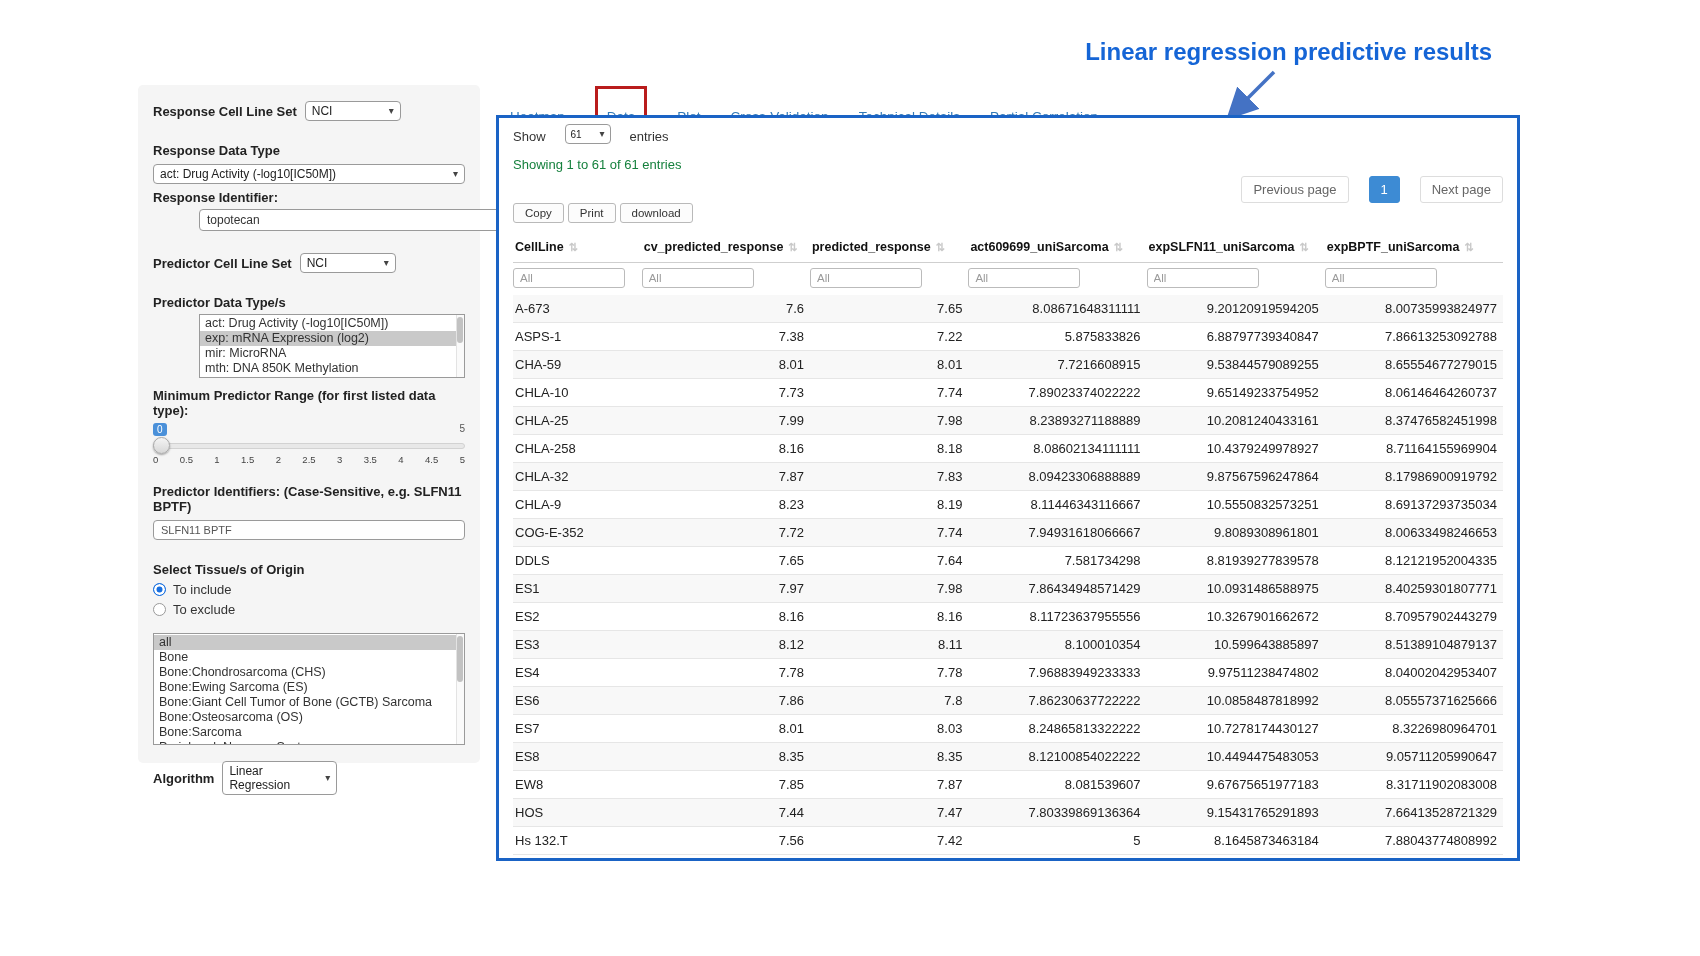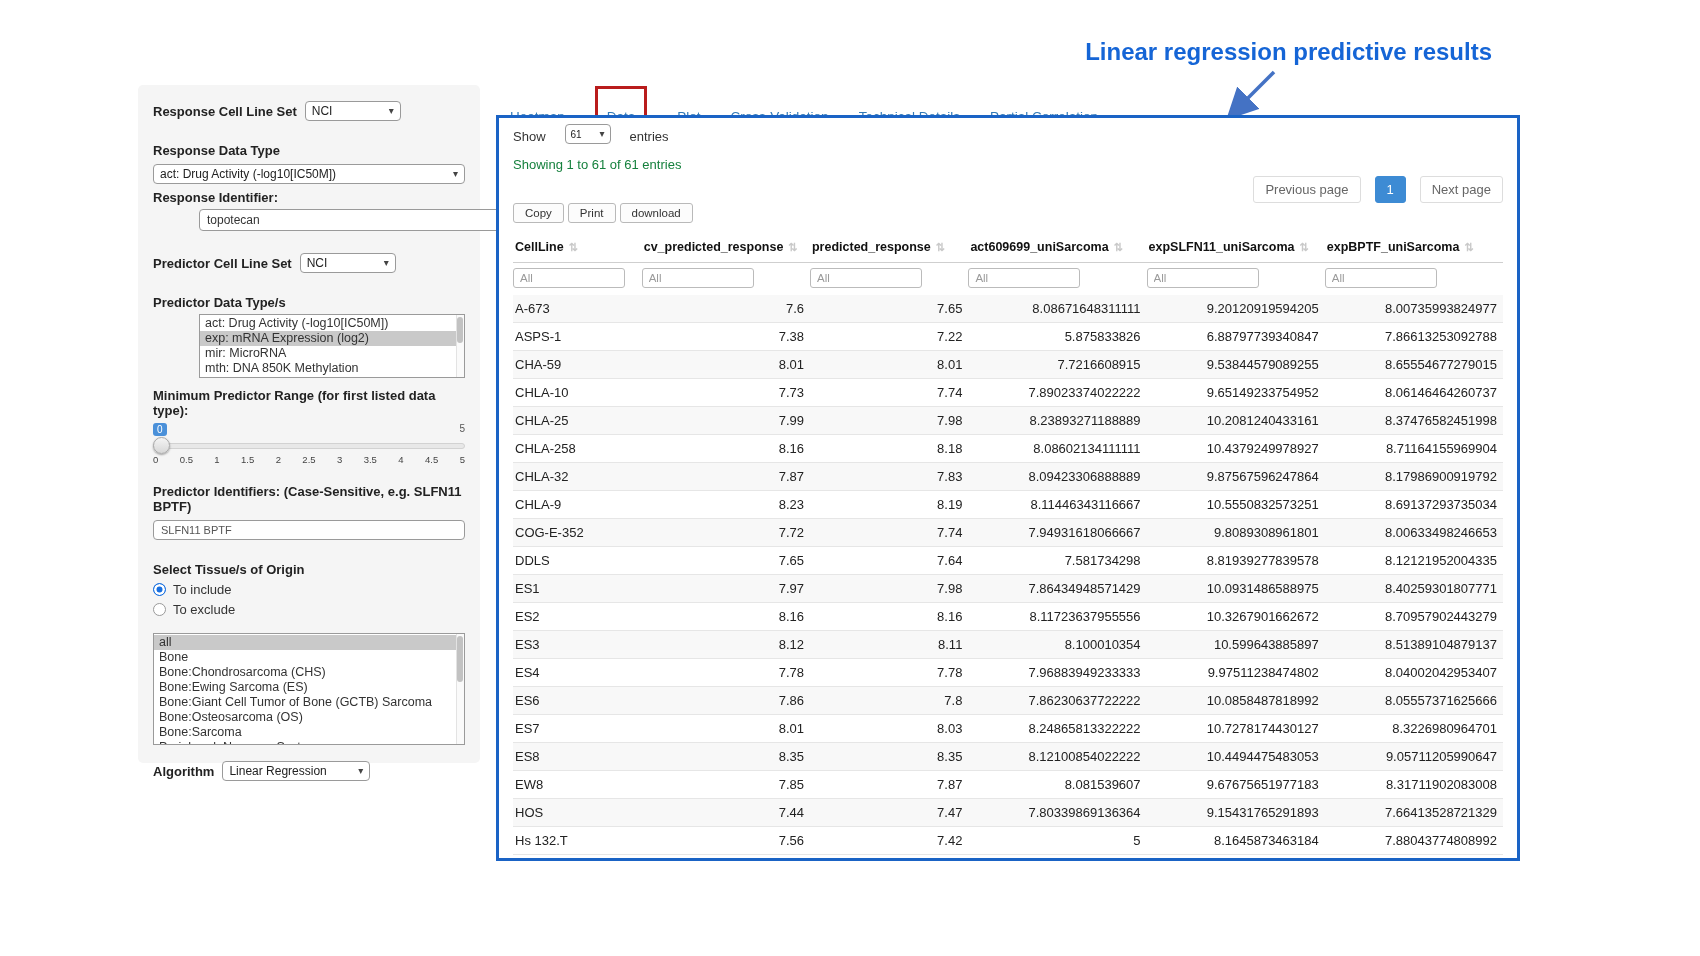--- a/index.html
+++ b/index.html
@@ -68,21 +68,21 @@
   .tabs { position: absolute; left: 510px; top: 86px; display: flex; align-items: center;
     gap: 30px; font-size: 13.5px; }
   .tab { color: #337ab7; white-space: nowrap; padding: 5px 0; }
   .tab.active-red { border: 3px solid #b91c1c; padding: 20px 9px; }
 
   .panel { position: absolute; left: 496px; top: 115px; width: 1024px; height: 746px;
     border: 3px solid #1a63c5; background: #fff; padding: 4px 14px 0 14px; }
   .show-row { display: flex; align-items: flex-end; gap: 19px; font-size: 13px; margin-top: 2px; }
   .sel-entries { font-size: 10px; min-width: 46px; padding: 1px 5px; }
   .info-row { margin-top: 13px; font-size: 13px; color: #15803d; }
-  .pag-row { display: flex; justify-content: flex-end; align-items: center; gap: 14px;
+  .pag-row { display: flex; justify-content: flex-end; align-items: center; gap: 20px;
     margin-top: 4px; font-size: 13px; }
   .pag-btn { border: 1px solid #ddd; background: #fff; color: #666; padding: 5px 11px;
     border-radius: 3px; white-space: nowrap; }
   .pag-num { background: #3d8bd4; border: 1px solid #3d8bd4; color: #fff; padding: 5px 11px;
     border-radius: 3px; }
   .btn-row { display: flex; gap: 4px; margin-top: 0; }
   .dt-btn { border: 1px solid #b9b9b9; background: #fcfcfc; border-radius: 3px;
     font-size: 11.5px; color: #333; padding: 3px 11px; }
 
   table.dt { width: 100%; border-collapse: collapse; margin-top: 9px; font-size: 13px; }
@@ -202,21 +202,21 @@
           <div class="lb-item">Bone:Sarcoma</div>
           <div class="lb-item">Peripheral_Nervous_System</div>
         </div>
       <div class="sb">
           <div class="sb-thumb"></div>
         </div>
     </div>
 
     <div class="row-inline mt16">
       <span class="lbl">Algorithm</span>
-      <span class="sel" style="width:148px">
+      <span class="sel" style="width:115px">
         <span>Linear Regression</span>
         <span class="chev">▾</span>
       </span>
     </div>
 
   </aside>
 
   <div class="tabs">
       <span class="tab">Heatmap</span>
       <span class="tab active-red">Data</span>

